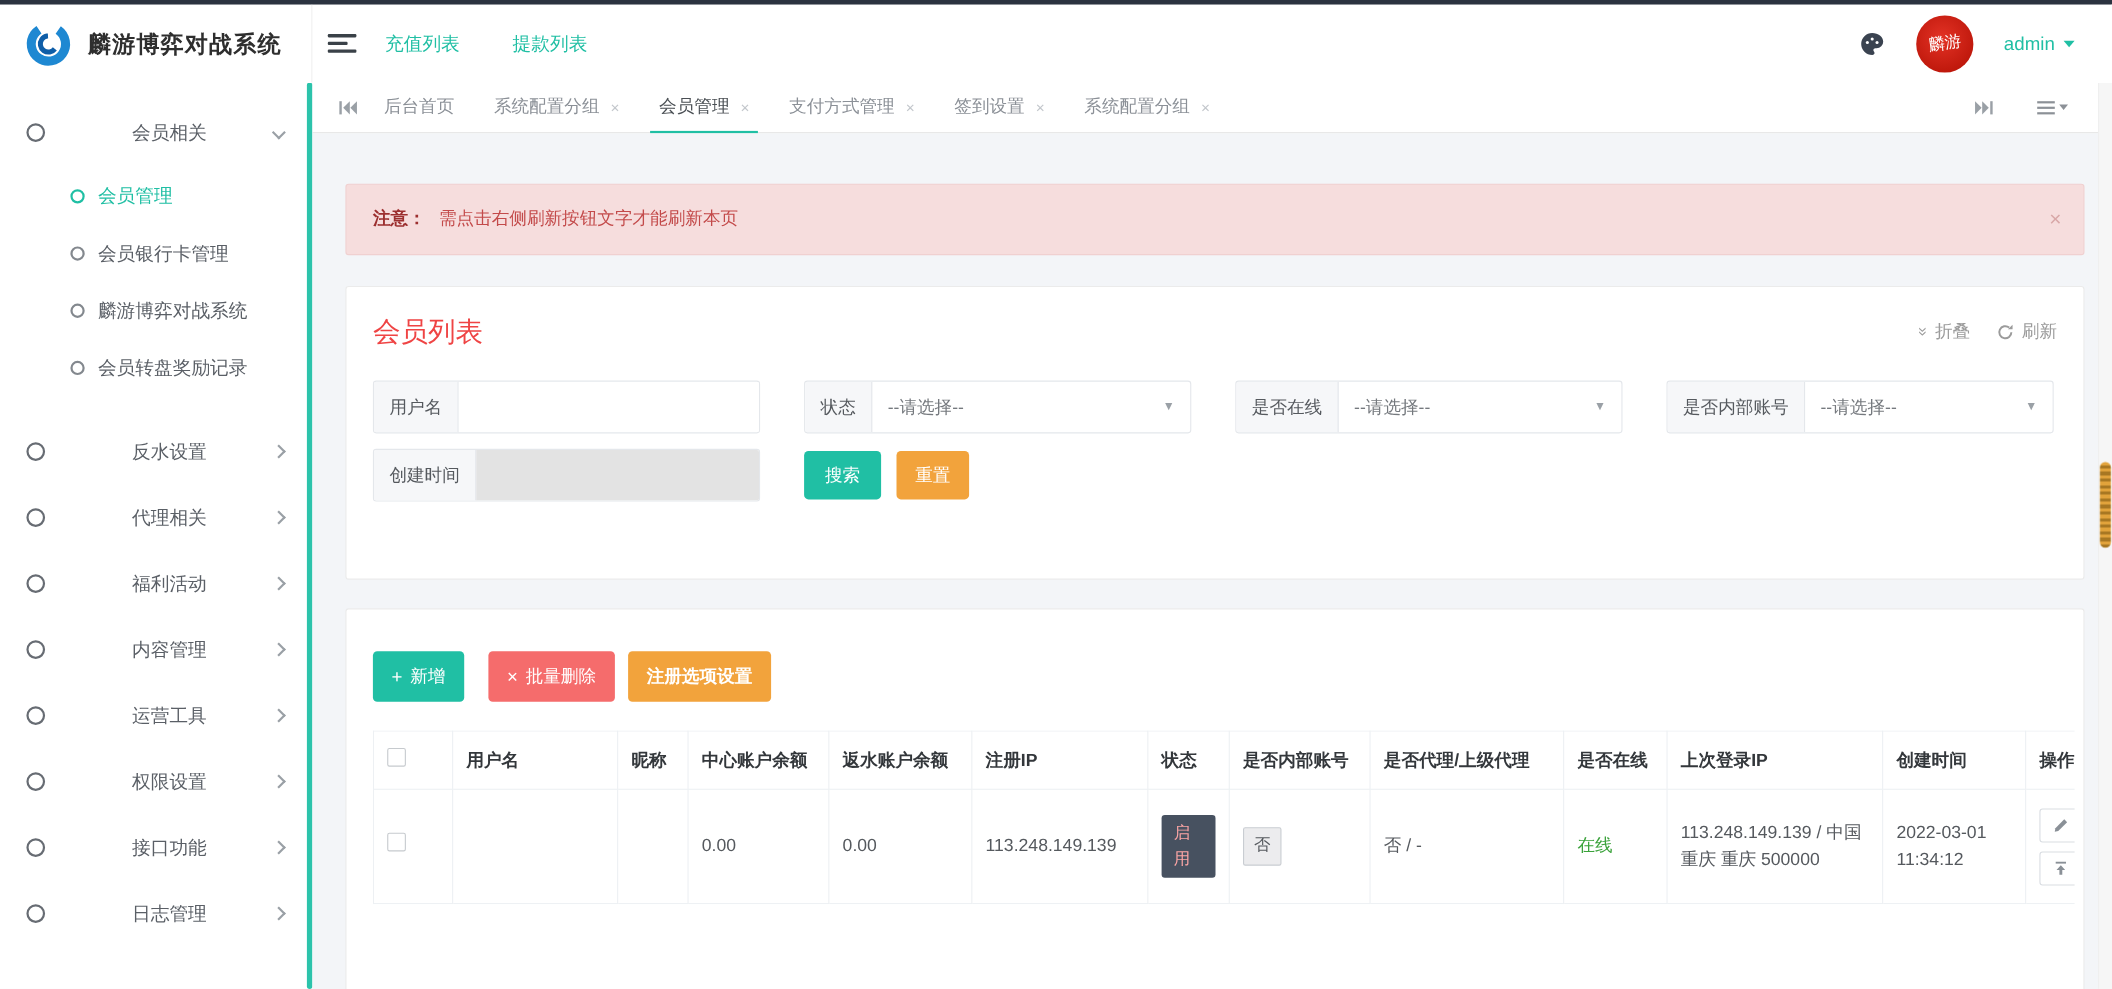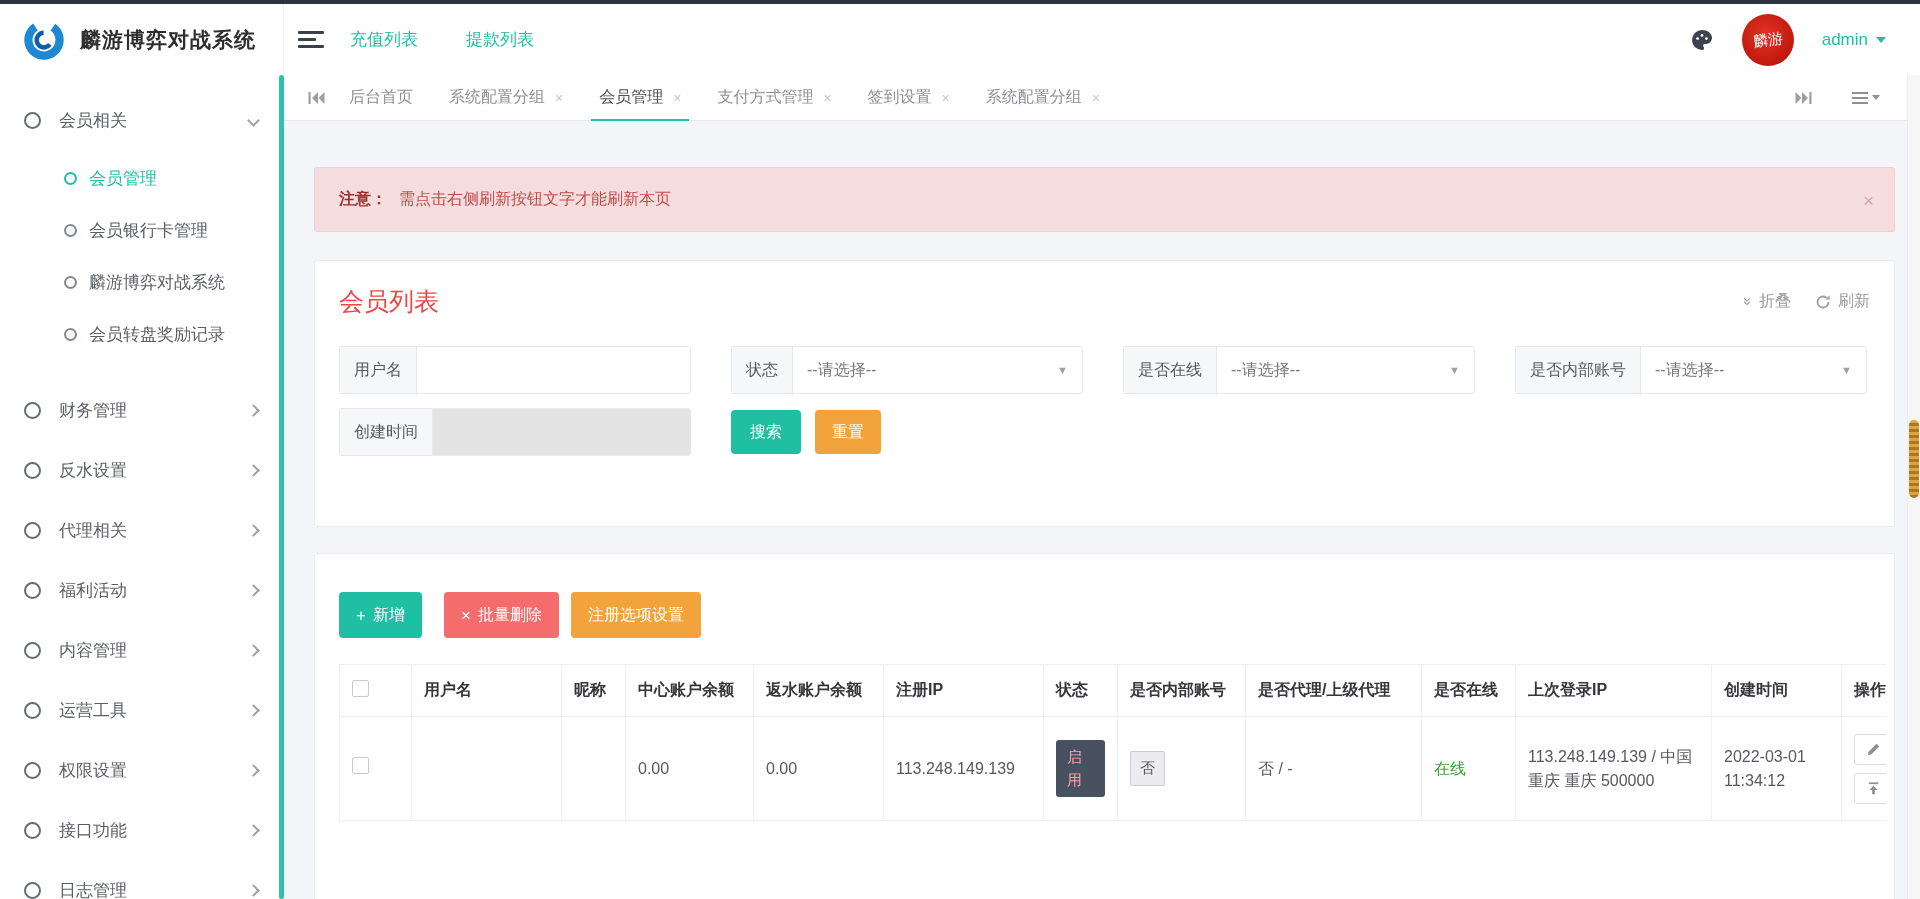--- a/index.html
+++ b/index.html
@@ -27,21 +27,21 @@
   .admin-box { display:flex; align-items:center; gap:8px; color:var(--accent); font-size:17px; cursor:pointer; }
   .caret-down { width:0; height:0; border-left:5px solid transparent; border-right:5px solid transparent; border-top:6px solid var(--accent); }
 
   :root { --accent:#20bfa4; --orange:#f2a33c; --red:#f56c6c; }
 
   
   .layout { display:flex; padding-top:75px; height:899px; }
   .sidebar { width:284px; background:#fff; position:relative; flex:0 0 284px; overflow:hidden; }
   .sidebar-rail { position:absolute; right:0; top:0; bottom:0; width:5px; background:#2cc3ab; border-radius:3px; }
   .menu { padding-top:15px; }
-  .menu-item { height:60px; display:flex; align-items:center; padding:0 26px 0 24px; color:#5a5f66; font-size:17px; cursor:pointer; }
+  .menu-item { height:60px; display:flex; align-items:center; padding:0 26px 0 24px; color:#5a5f66; font-size:17px; cursor:pointer;text-align:center; }
   .ring { width:17px; height:17px; border:2px solid #676c73; border-radius:50%; margin-right:18px; flex:0 0 auto; }
   .ring.small { width:13px; height:13px; border-width:2px; margin-right:12px; border-color:#83888e; }
   .chev { width:9px; height:9px; border-right:2px solid #9aa0a6; border-bottom:2px solid #9aa0a6; margin-left:auto; flex:0 0 auto; }
   .chev.right { transform:rotate(-45deg); }
   .chev.down  { transform:rotate(45deg); }
   .submenu { padding:2px 0 20px; }
   .submenu-item { height:52px; display:flex; align-items:center; padding-left:64px; font-size:17px; color:#5a5f66; cursor:pointer; }
   .submenu-item.active { color:var(--accent); }
   .submenu-item.active .ring.small { border-color:var(--accent); }
 
@@ -88,21 +88,21 @@
 
   .btn { height:44px; border:none; border-radius:4px; color:#fff; font-size:16px; padding:0 17px; display:inline-flex; align-items:center; justify-content:center; gap:7px; cursor:pointer; white-space:nowrap; }
   .btn-search { background:var(--accent); min-width:70px; }
   .btn-reset { background:var(--orange); min-width:64px; margin-left:-26px; }
 
   
   .action-row { display:flex; gap:22px; margin:14px 0 26px; }
   .btn-lg { height:46px; }
   .btn-add { background:var(--accent); }
   .btn-del { background:var(--red); margin-right:-10px; }
-  .btn-reg { background:var(--orange); }
+  .btn-reg { background:var(--orange);font-weight:bold; }
   .btn .bicon { font-size:17px; line-height:1; }
 
   
   .table-wrap { overflow:hidden; }
   table { border-collapse:collapse; table-layout:fixed; width:1622px; }
   th, td { border:1px solid #edf0f3; font-size:16px; text-align:left; vertical-align:middle; overflow:hidden; }
   th { color:#33373b; font-weight:bold; padding:15px 12px; white-space:nowrap; }
   td { color:#55595e; padding:16px 12px; height:104px; line-height:1.5; }
   .checkbox { width:17px; height:17px; border:1px solid #c6cace; border-radius:2px; background:#fff; display:inline-block; cursor:pointer; }
   .badge-dark { background:#475160; color:#fca5a5; border-radius:3px; padding:6px 11px; font-size:15px; display:inline-block; cursor:pointer; }
@@ -174,25 +174,20 @@
             <div>会员银行卡管理</div>
           </div>
           <div class="submenu-item">
             <div class="ring small"></div>
             <div>麟游博弈对战系统</div>
           </div>
           <div class="submenu-item">
             <div class="ring small"></div>
             <div>会员转盘奖励记录</div>
           </div>
-        </div>
-        <div class="menu-item">
-          <div class="ring"></div>
-          <div style="flex: 1 1 0%;">财务管理</div>
-          <div class="chev right"></div>
         </div>
         <div class="menu-item">
           <div class="ring"></div>
           <div style="flex: 1 1 0%;">反水设置</div>
           <div class="chev right"></div>
         </div>
         <div class="menu-item">
           <div class="ring"></div>
           <div style="flex: 1 1 0%;">代理相关</div>
           <div class="chev right"></div>

